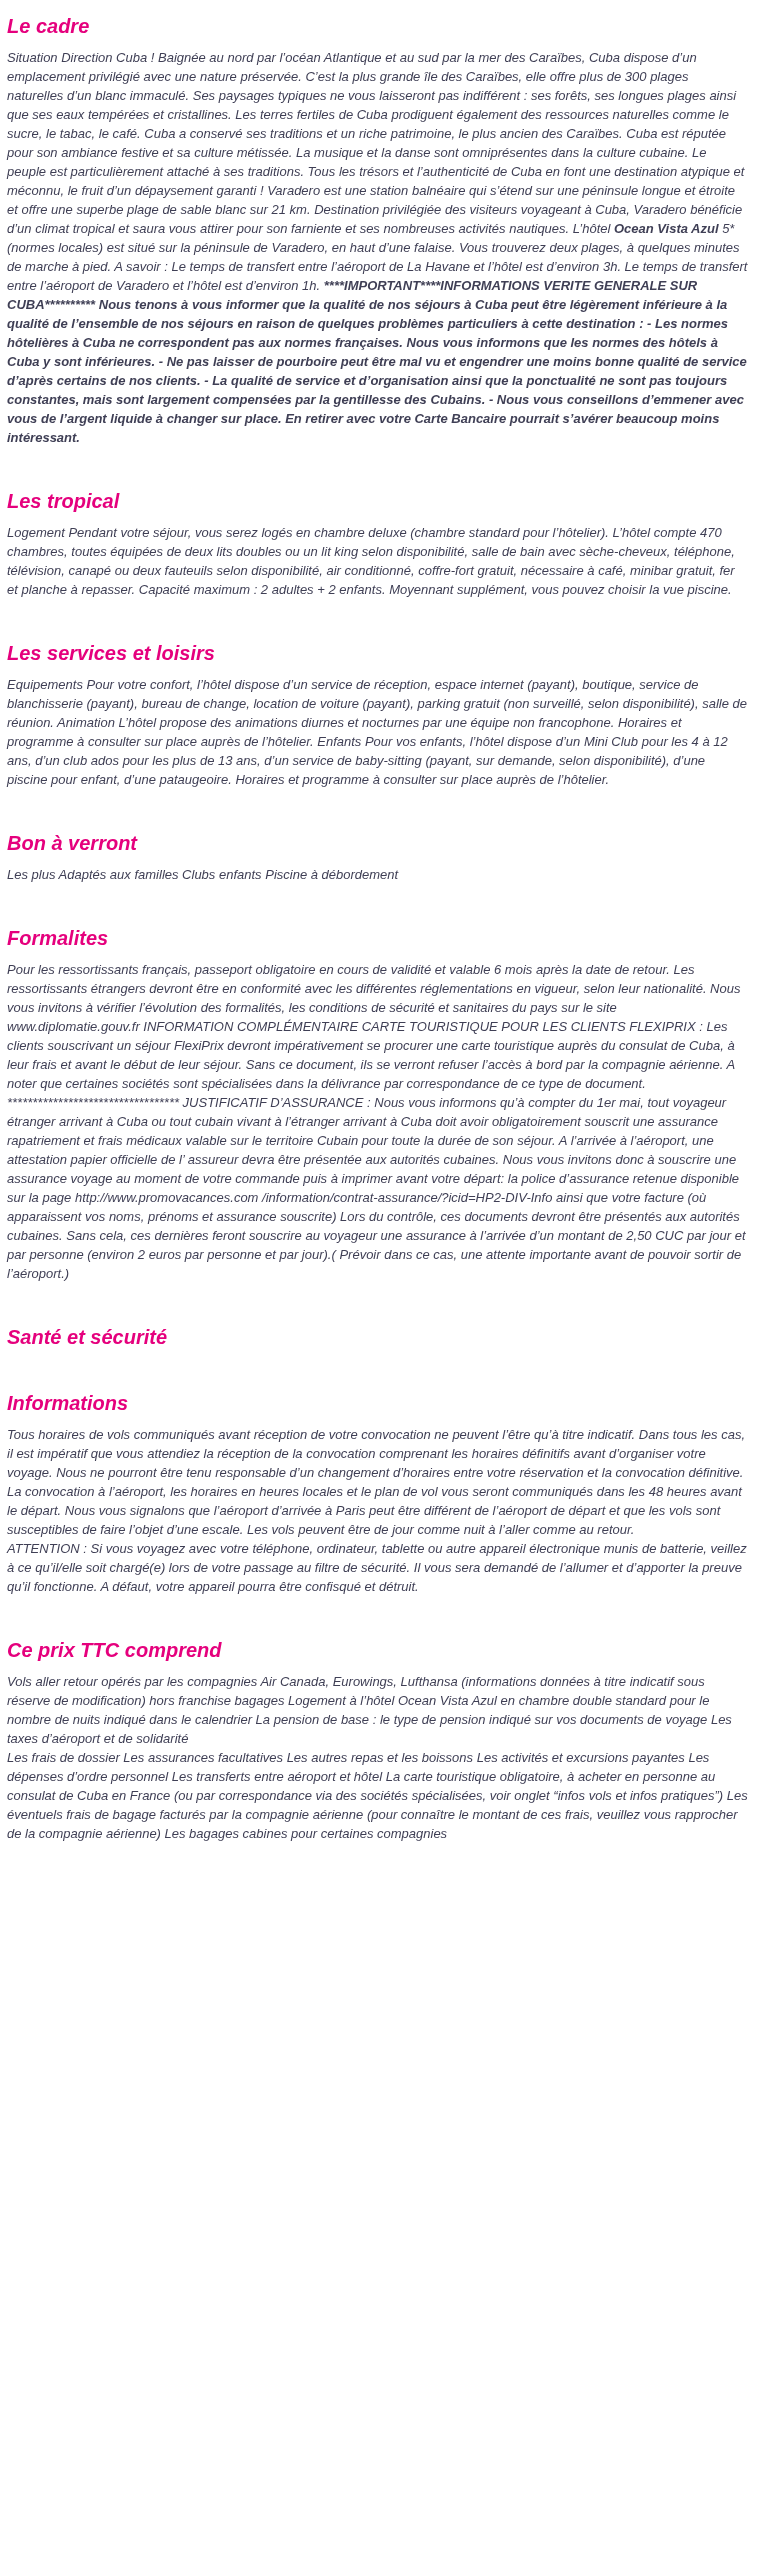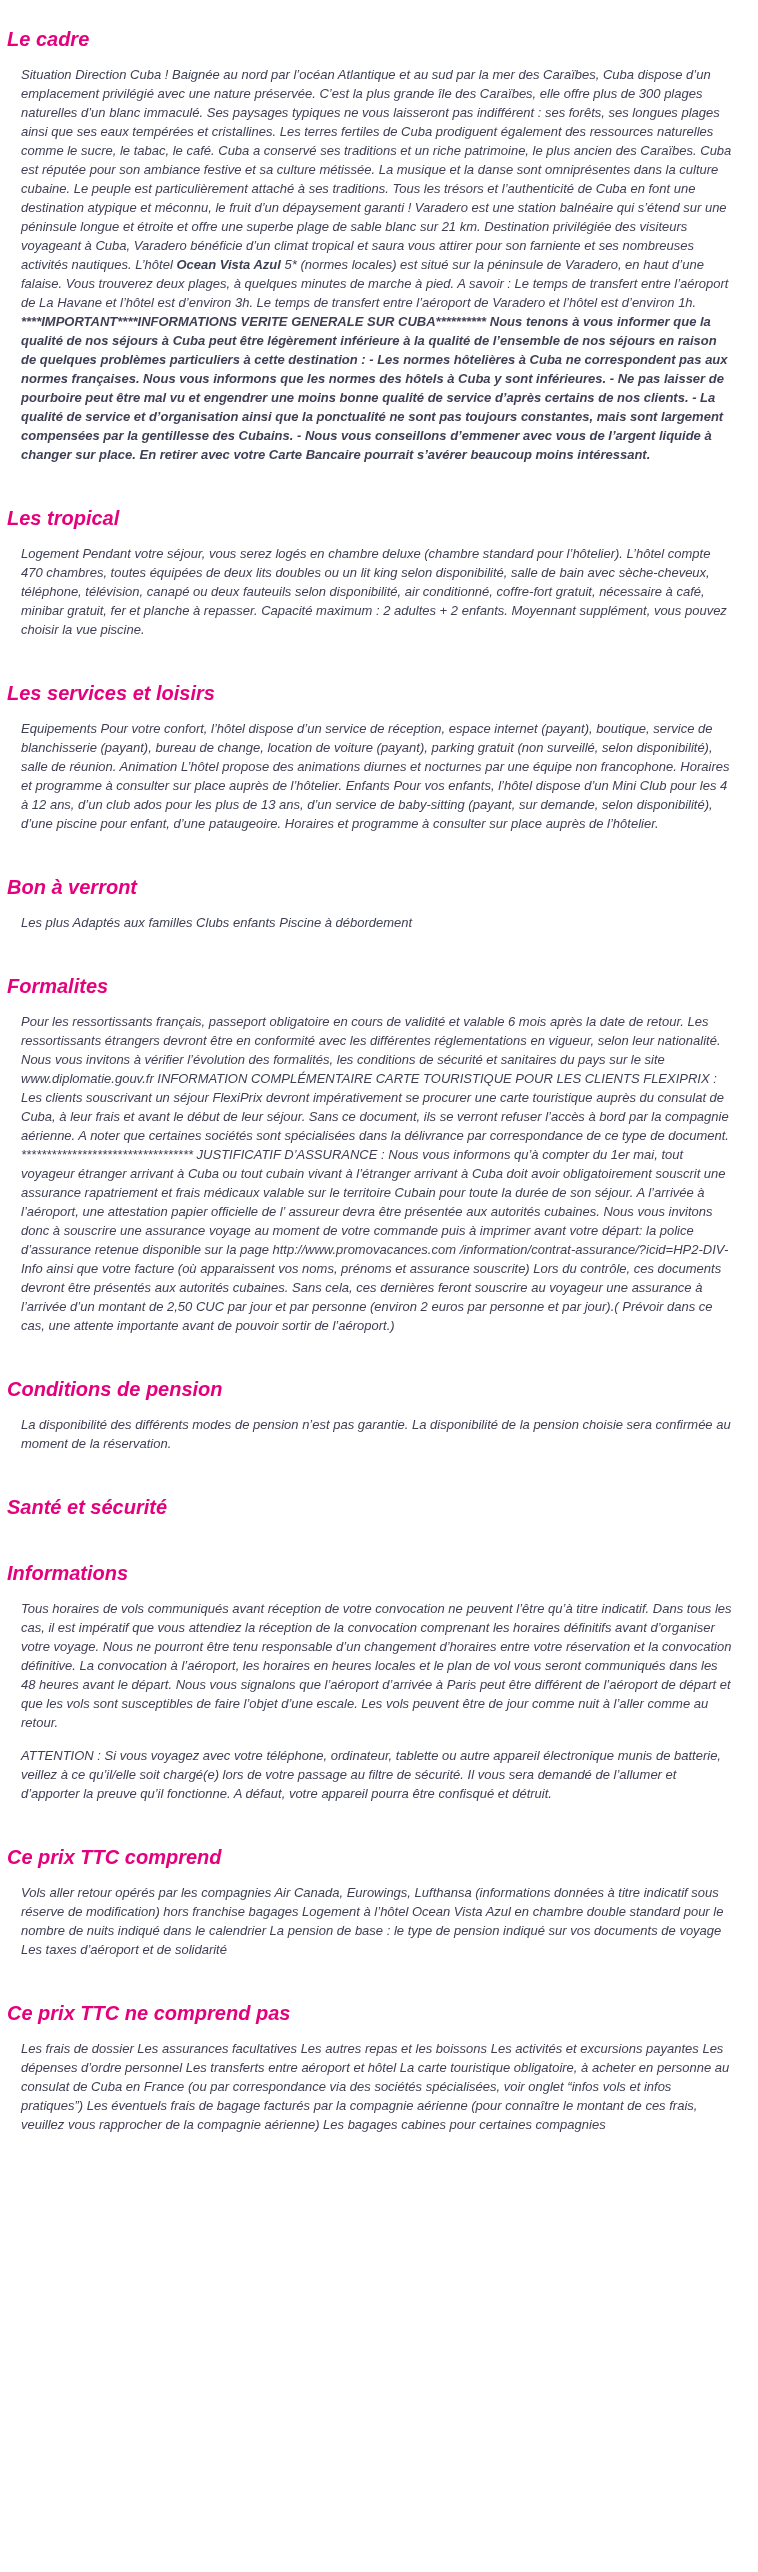--- a/index.html
+++ b/index.html
@@ -21,29 +21,29 @@
   .doc-section{margin:0;}
   .section-heading{
     color:var(--accent);
     font-style:italic;
     font-weight:700;
     font-size:20px;
     line-height:24px;
     margin:42px 0 10px 0;
   }
   .doc-section:first-of-type .section-heading{
-    margin-top:21px;
+    margin-top:8px;
   }
   .section-body{
     color:var(--text);
     font-style:italic;
     font-weight:400;
     font-size:13px;
     line-height:19px;
-    margin:14px;
+    margin:0;
     text-align:left;
     word-wrap:break-word;
   }
   .run{font-style:italic;}
   .run.bold{font-weight:700;}
 </style>
 </head>
 <body>
 
 <main>
@@ -65,40 +65,35 @@
   <section class="doc-section">
     <h2 class="section-heading">Bon à verront</h2>
     <p class="section-body"><span class="run">Les plus Adaptés aux familles Clubs enfants Piscine à débordement</span></p>
   </section>
 
   <section class="doc-section">
     <h2 class="section-heading">Formalites</h2>
     <p class="section-body"><span class="run">Pour les ressortissants français, passeport obligatoire en cours de validité et valable 6 mois après la date de retour. Les ressortissants étrangers devront être en conformité avec les différentes réglementations en vigueur, selon leur nationalité. Nous vous invitons à vérifier l’évolution des formalités, les conditions de sécurité et sanitaires du pays sur le site www.diplomatie.gouv.fr INFORMATION COMPLÉMENTAIRE CARTE TOURISTIQUE POUR LES CLIENTS FLEXIPRIX : Les clients souscrivant un séjour FlexiPrix devront impérativement se procurer une carte touristique auprès du consulat de Cuba, à leur frais et avant le début de leur séjour. Sans ce document, ils se verront refuser l’accès à bord par la compagnie aérienne. A noter que certaines sociétés sont spécialisées dans la délivrance par correspondance de ce type de document. ********************************** JUSTIFICATIF D’ASSURANCE : Nous vous informons qu’à compter du 1er mai, tout voyageur étranger arrivant à Cuba ou tout cubain vivant à l’étranger arrivant à Cuba doit avoir obligatoirement souscrit une assurance rapatriement et frais médicaux valable sur le territoire Cubain pour toute la durée de son séjour. A l’arrivée à l’aéroport, une attestation papier officielle de l’ assureur devra être présentée aux autorités cubaines. Nous vous invitons donc à souscrire une assurance voyage au moment de votre commande puis à imprimer avant votre départ: la police d’assurance retenue disponible sur la page http://www.promovacances.com /information/contrat-assurance/?icid=HP2-DIV-Info ainsi que votre facture (où apparaissent vos noms, prénoms et assurance souscrite) Lors du contrôle, ces documents devront être présentés aux autorités cubaines. Sans cela, ces dernières feront souscrire au voyageur une assurance à l’arrivée d’un montant de 2,50 CUC par jour et par personne (environ 2 euros par personne et par jour).( Prévoir dans ce cas, une attente importante avant de pouvoir sortir de l’aéroport.)</span></p>
   </section>
 
-  <section class="doc-section">
-    <h2 class="section-heading">Conditions de pension</h2>
-    <p class="section-body"><span class="run">La disponibilité des différents modes de pension n’est pas garantie. La disponibilité de la pension choisie sera confirmée au moment de la réservation.</span></p>
-  </section>
 
   <section class="doc-section">
     <h2 class="section-heading">Santé et sécurité</h2>
   </section>
 
   <section class="doc-section">
     <h2 class="section-heading">Informations</h2>
     <p class="section-body"><span class="run">Tous horaires de vols communiqués avant réception de votre convocation ne peuvent l’être qu’à titre indicatif. Dans tous les cas, il est impératif que vous attendiez la réception de la convocation comprenant les horaires définitifs avant d’organiser votre voyage. Nous ne pourront être tenu responsable d’un changement d’horaires entre votre réservation et la convocation définitive. La convocation à l’aéroport, les horaires en heures locales et le plan de vol vous seront communiqués dans les 48 heures avant le départ. Nous vous signalons que l’aéroport d’arrivée à Paris peut être différent de l’aéroport de départ et que les vols sont susceptibles de faire l’objet d’une escale. Les vols peuvent être de jour comme nuit à l’aller comme au retour.</span></p>
   </section>
 
   <section class="doc-section">
     <p class="section-body"><span class="run">ATTENTION : Si vous voyagez avec votre téléphone, ordinateur, tablette ou autre appareil électronique munis de batterie, veillez à ce qu’il/elle soit chargé(e) lors de votre passage au filtre de sécurité. Il vous sera demandé de l’allumer et d’apporter la preuve qu’il fonctionne. A défaut, votre appareil pourra être confisqué et détruit.</span></p>
   </section>
 
   <section class="doc-section">
     <h2 class="section-heading">Ce prix TTC comprend</h2>
     <p class="section-body"><span class="run">Vols aller retour opérés par les compagnies Air Canada, Eurowings, Lufthansa (informations données à titre indicatif sous réserve de modification) hors franchise bagages Logement à l’hôtel Ocean Vista Azul en chambre double standard pour le nombre de nuits indiqué dans le calendrier La pension de base : le type de pension indiqué sur vos documents de voyage Les taxes d’aéroport et de solidarité</span></p>
   </section>
 
   <section class="doc-section">
-    <h2 class="section-heading">Ce prix TTC ne comprend pas</h2>
     <p class="section-body"><span class="run">Les frais de dossier Les assurances facultatives Les autres repas et les boissons Les activités et excursions payantes Les dépenses d’ordre personnel Les transferts entre aéroport et hôtel La carte touristique obligatoire, à acheter en personne au consulat de Cuba en France (ou par correspondance via des sociétés spécialisées, voir onglet “infos vols et infos pratiques”) Les éventuels frais de bagage facturés par la compagnie aérienne (pour connaître le montant de ces frais, veuillez vous rapprocher de la compagnie aérienne) Les bagages cabines pour certaines compagnies</span></p>
   </section>
 </main>
 
 </body></html>

